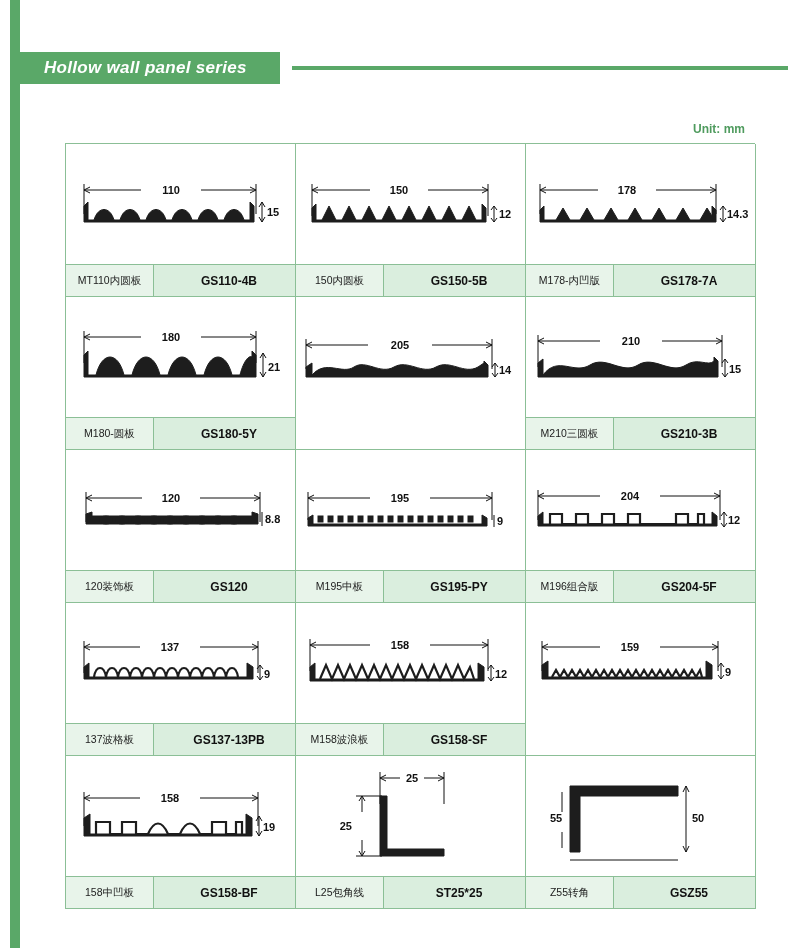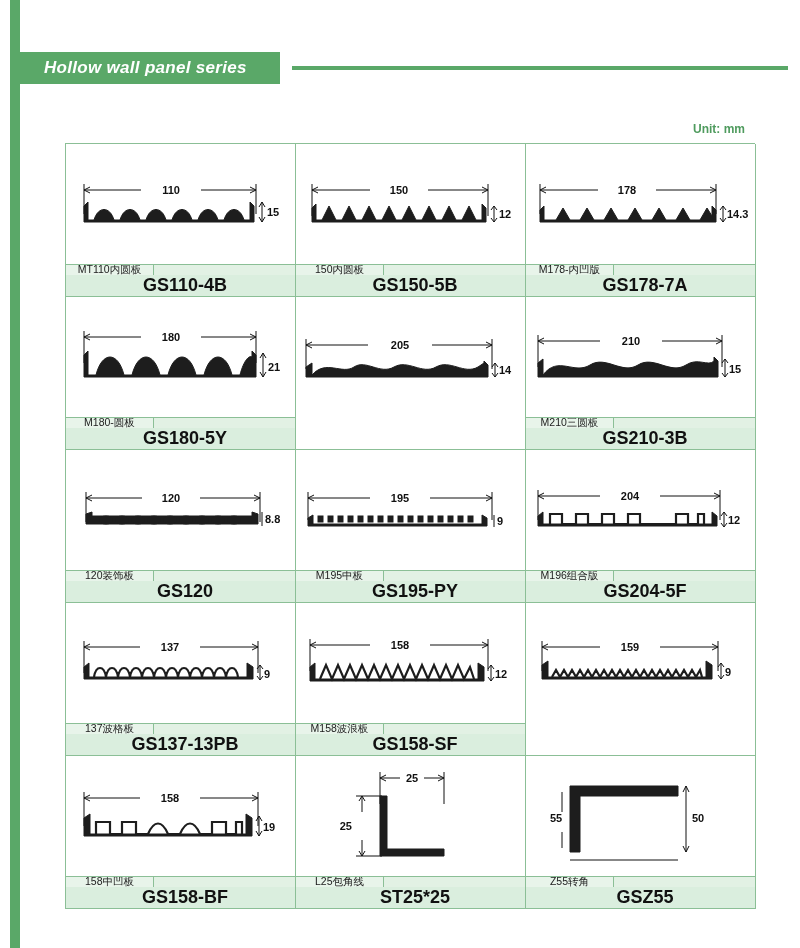--- a/index.html
+++ b/index.html
@@ -102,41 +102,40 @@
     background: #ffffff;
   }
   .fig svg {
     display: block;
   }
   .labels {
     display: flex;
     height: 31px;
     border-top: 1px solid #8bbf96;
     background: #e2f1e4;
-    flex-direction: column;
   }
   .lab-cn {
     width: 88px;
     box-sizing: border-box;
     border-right: 1px solid #8bbf96;
     display: flex;
     align-items: center;
     justify-content: center;
     font-size: 10.5px;
     color: #1b1b1b;
     background: #e8f4ea;
     white-space: nowrap;
     overflow: hidden;
   }
   .lab-code {
     flex: 1;
     display: flex;
     align-items: center;
     justify-content: center;
-    font-size: 18px;
+    font-size: 12px;
     font-weight: bold;
     color: #111111;
     background: #daeede;
     white-space: nowrap;
     padding-left: 9px;
   }
   
   .dimtext {
     font-family: "Liberation Sans", sans-serif;
     font-size: 11px;

